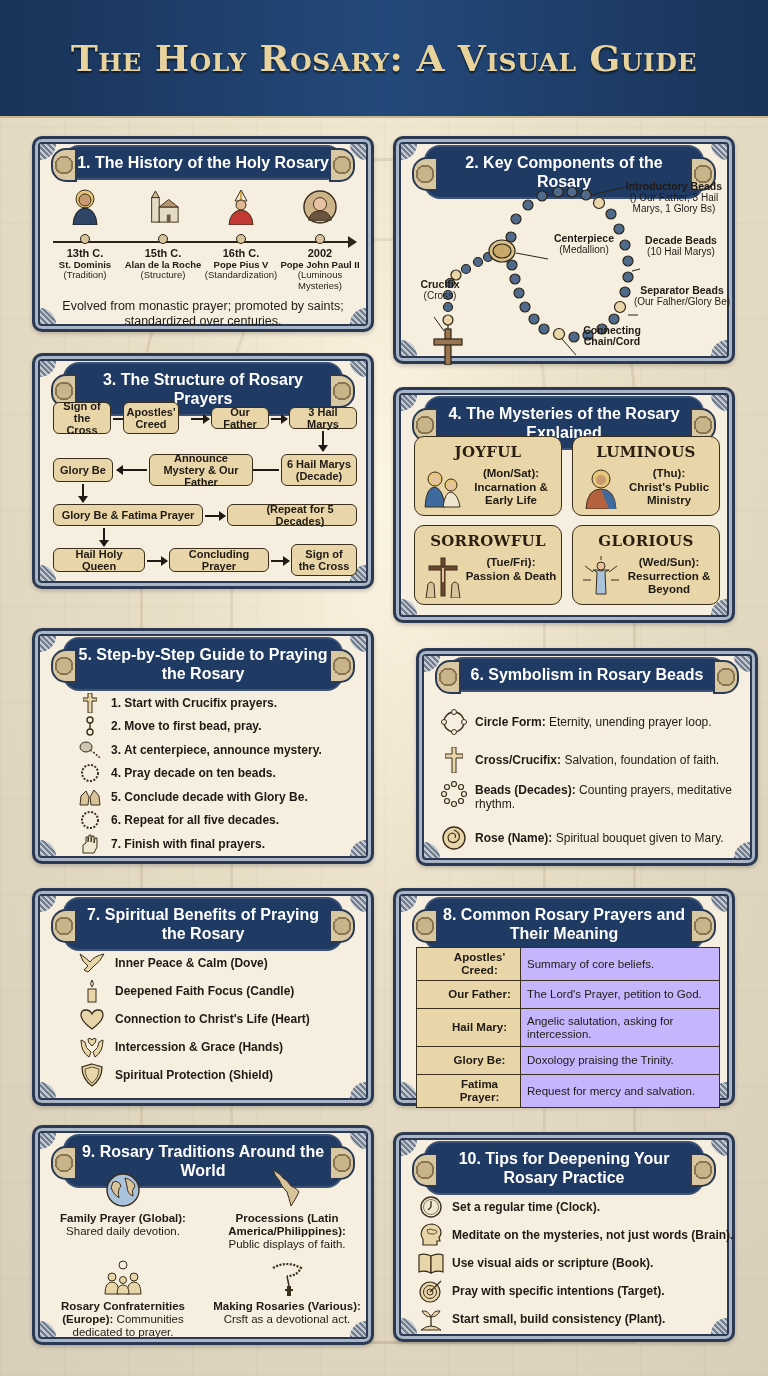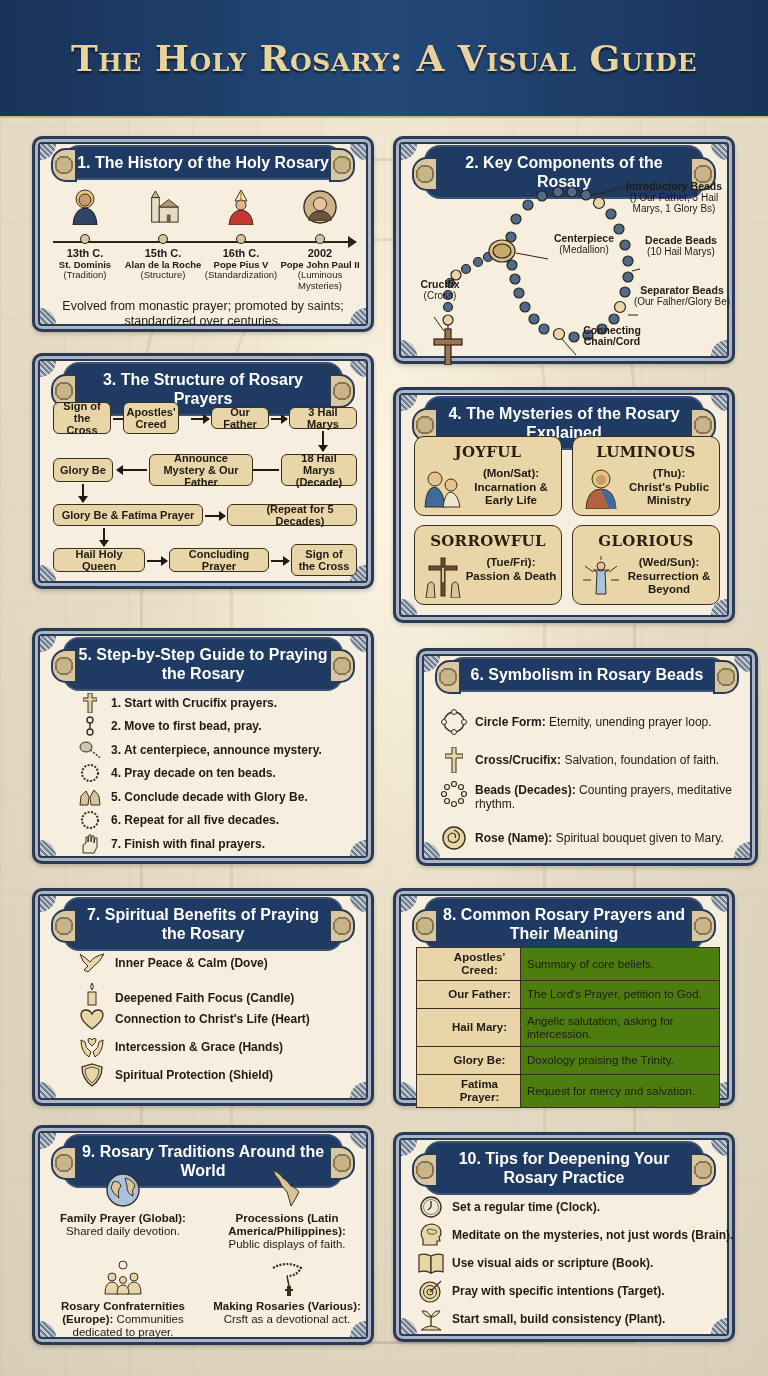--- a/index.html
+++ b/index.html
@@ -117,21 +117,21 @@
   .list { position: absolute; }
   .li { position: relative; display: flex; align-items: center; }
   .li .ic { width: 26px; height: 22px; display: flex; align-items: center; justify-content: center; margin-right: 8px; flex-shrink: 0; }
   .li .tx { font-size: 12px; line-height: 14px; font-weight: bold; }
   .li .tx .norm { font-weight: normal; }
 
   
   .ptable { position: absolute; left: 20px; right: 20px; top: 56px; border-collapse: collapse; width: 304px; }
   .ptable td { border: 1.5px solid #3a2e1c; font-size: 11.5px; line-height: 13px; padding: 3px 6px; height: 28px; vertical-align: middle; }
   .ptable td.k { background: #e8d5a8; font-weight: bold; text-align: center; width: 104px; padding-left: 28px; }
-  .ptable td.v { background: #4d7c0f; }
+  .ptable td.v { background: #c4b5fd; }
 
   
   .trad { position: absolute; width: 160px; text-align: center; font-size: 11.5px; line-height: 13px; }
   .trad b { display: block; }
   .trad .ti { height: 38px; display: flex; align-items: flex-end; justify-content: center; margin-bottom: 4px; }
 </style>
 </head>
 <body>
 
 <div class="bg"></div>
@@ -312,21 +312,21 @@
   <div class="flow-box" style="left:18px; top:46px; width:58px; height:32px;">Sign of the Cross</div>
   <div class="arrow-h" style="left:78px; top:62px; width:18px;"></div>
   <div class="flow-box" style="left:88px; top:46px; width:56px; height:32px;">Apostles' Creed</div>
   <div class="arrow-h" style="left:156px; top:62px; width:18px;"></div>
   <div class="flow-box" style="left:176px; top:51px; width:58px; height:22px;">Our Father</div>
   <div class="arrow-h" style="left:236px; top:62px; width:16px;"></div>
   <div class="flow-box" style="left:254px; top:51px; width:68px; height:22px;">3 Hail Marys</div>
 
   <div class="arrow-v" style="left:287px; top:75px; height:20px;"></div>
 
-  <div class="flow-box" style="left:246px; top:98px; width:76px; height:32px;">18 Hail Marys (Decade)</div>
+  <div class="flow-box" style="left:246px; top:98px; width:76px; height:32px;">6 Hail Marys (Decade)</div>
   <div class="arrow-h left" style="left:196px; top:113px; width:48px;"></div>
   <div class="flow-box" style="left:114px; top:98px; width:104px; height:32px;">Announce Mystery &amp; Our Father</div>
   <div class="arrow-h left" style="left:82px; top:113px; width:30px;"></div>
   <div class="flow-box" style="left:18px; top:102px; width:60px; height:24px;">Glory Be</div>
 
   <div class="arrow-v" style="left:47px; top:128px; height:18px;"></div>
 
   <div class="flow-box" style="left:18px; top:148px; width:150px; height:22px;">Glory Be &amp; Fatima Prayer</div>
   <div class="arrow-h" style="left:170px; top:159px; width:20px;"></div>
   <div class="flow-box" style="left:192px; top:148px; width:130px; height:22px;padding-left:20px;">(Repeat for 5 Decades)</div>
@@ -534,21 +534,21 @@
   <div class="ribbon">7. Spiritual Benefits of Praying the Rosary</div>
   <div class="list" style="left:42px; top:58px; width:290px;">
     <div class="li" style="height:28px;text-align:center;">
       <span class="ic" style="width:30px;">
           <svg width="28" height="22" viewBox="0 0 28 22">
             <path d="M2 2 Q8 6 12 10 Q16 4 26 2 Q22 10 16 14 L10 20 L6 18 L10 14 Q4 10 2 2Z" fill="#e8d5a8" stroke="#3a2e1c"></path>
           </svg>
         </span>
       <span class="tx">Inner Peace &amp; Calm (Dove)</span>
     </div>
-    <div class="li" style="height:28px;align-items:flex-end;">
+    <div class="li" style="height:28px;">
       <span class="ic" style="width:30px;">
           <svg width="14" height="24" viewBox="0 0 14 24">
             <path d="M7 1 Q10 5 7 8 Q4 5 7 1Z" fill="#f1e8d2" stroke="#3a2e1c"></path>
             <rect x="3" y="10" width="8" height="13" fill="#e8d5a8" stroke="#3a2e1c"></rect>
           </svg>
         </span>
       <span class="tx">Deepened Faith Focus (Candle)</span>
     </div>
     <div class="li" style="height:28px;">
       <span class="ic" style="width:30px;">

